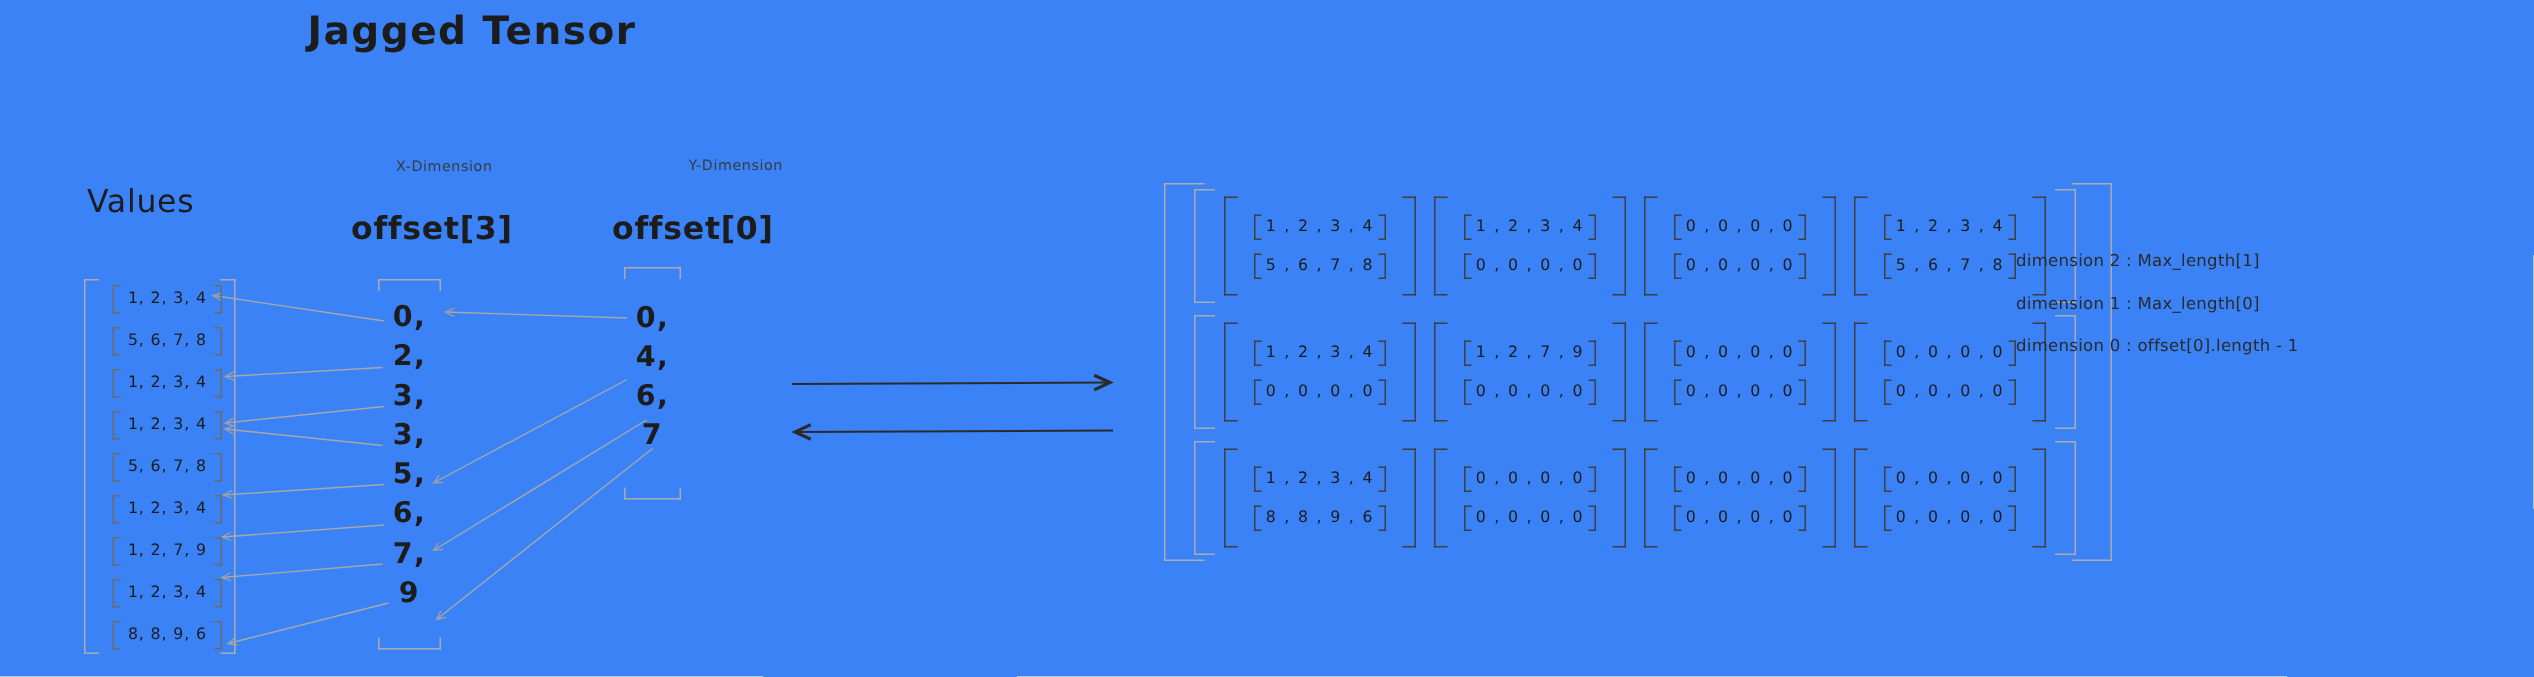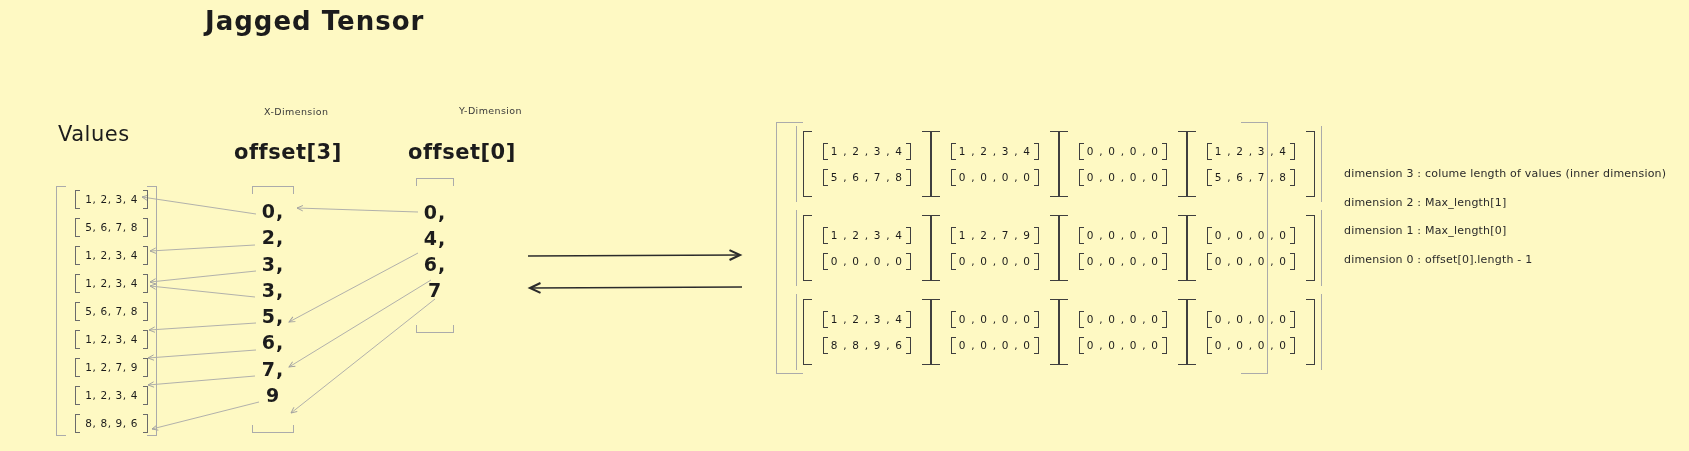--- a/index.html
+++ b/index.html
@@ -1,20 +1,20 @@
 <!DOCTYPE html>
 <html style="--ink: #1c1c1c; --bracket_light: #ababab; --bracket_dark: #3f3f3f; --arrow_gray: #a5a5a5; --arrow_black: #2b2b2b;"><head>
 <meta charset="utf-8">
 <style>
   :root{
     --ink:#1c1c1c; --bracket_light:#ababab; --bracket_dark:#3f3f3f;
     --arrow_gray:#a5a5a5; --arrow_black:#2b2b2b;
   }
   html,body{margin:0;padding:0;background:#fff;}
-  .canvas{position:relative;width:1689px;height:451px;background:#fef9c3;overflow:hidden;
+  .canvas{position:relative;width:1689px;height:451px;background:#3b82f6;overflow:hidden;
           font-family:"DejaVu Sans",sans-serif;color:var(--ink);}
   .overlay{position:absolute;left:0;top:0;width:1689px;height:451px;pointer-events:none;}
 
   .title{position:absolute;font-weight:bold;white-space:nowrap;letter-spacing:1px;}
   .jagged-title{left:205px;top:6px;font-size:26px;}
   .dense-title{left:823px;top:2px;font-size:29px;}
 
   .dim-label{position:absolute;font-size:9.5px;color:#3a3a3a;letter-spacing:.4px;white-space:nowrap;}
   .x-dim{left:264px;top:106px;}
   .y-dim{left:440px;top:105px;margin-left:19px;}
@@ -43,21 +43,21 @@
   .tick{position:absolute;left:4px;right:4px;height:7px;}
   .tick.t{top:0;border-top:1.2px solid var(--bracket_light);border-left:1.2px solid var(--bracket_light);border-right:1.2px solid var(--bracket_light);}
   .tick.b{bottom:0;border-bottom:1.2px solid var(--bracket_light);border-left:1.2px solid var(--bracket_light);border-right:1.2px solid var(--bracket_light);}
   .onums{position:absolute;left:0;right:0;}
   .offset1-block .onums{top:13px;}
   .offset0-block .onums{top:22px;}
   .onum{height:26.3px;font-size:19px;font-weight:bold;line-height:25px;letter-spacing:1px;}
   .offset0-block .onum{height:26px;}
 
   
-  .dense-block{position:absolute;left:776px;top:118px;width:492px;height:260px;}
+  .dense-block{position:absolute;left:776px;top:118px;width:632px;height:260px;}
   .dobr{position:absolute;top:4px;bottom:4px;width:26px;}
   .dobr.l{left:0;border-left:1.4px solid var(--bracket_light);border-top:1.4px solid var(--bracket_light);border-bottom:1.4px solid var(--bracket_light);}
   .dobr.r{right:0;border-right:1.4px solid var(--bracket_light);border-top:1.4px solid var(--bracket_light);border-bottom:1.4px solid var(--bracket_light);}
   .dense-rows{position:absolute;left:20px;right:24px;top:8px;bottom:8px;display:flex;flex-direction:column;gap:8px;}
   .drow{flex:1;display:flex;align-items:stretch;}
   .rbr{width:13px;}
   .rbr.l{border-left:1.3px solid var(--bracket_light);border-top:1.3px solid var(--bracket_light);border-bottom:1.3px solid var(--bracket_light);}
   .rbr.r{border-right:1.3px solid var(--bracket_light);border-top:1.3px solid var(--bracket_light);border-bottom:1.3px solid var(--bracket_light);}
   .dcells{flex:1;display:flex;justify-content:space-between;padding:0 6px;}
   .dcell{position:relative;width:106px;display:flex;flex-direction:column;justify-content:center;gap:9px;padding:0 11px;}
@@ -361,19 +361,18 @@
                 <span class="ib r"></span>
               </div>
             </div>
           </div>
           <div class="rbr r"></div>
         </div>
       </div>
   </div>
 
   <div class="annotations" id="annotations">
-      <div class="anno">dimension 3 : colume length of values (inner dimension)</div>
       <div class="anno">dimension 2 : Max_length[1]</div>
       <div class="anno">dimension 1  : Max_length[0]</div>
       <div class="anno">dimension 0 : offset[0].length - 1</div>
     </div>
 
 </div>
 
 </body></html>

